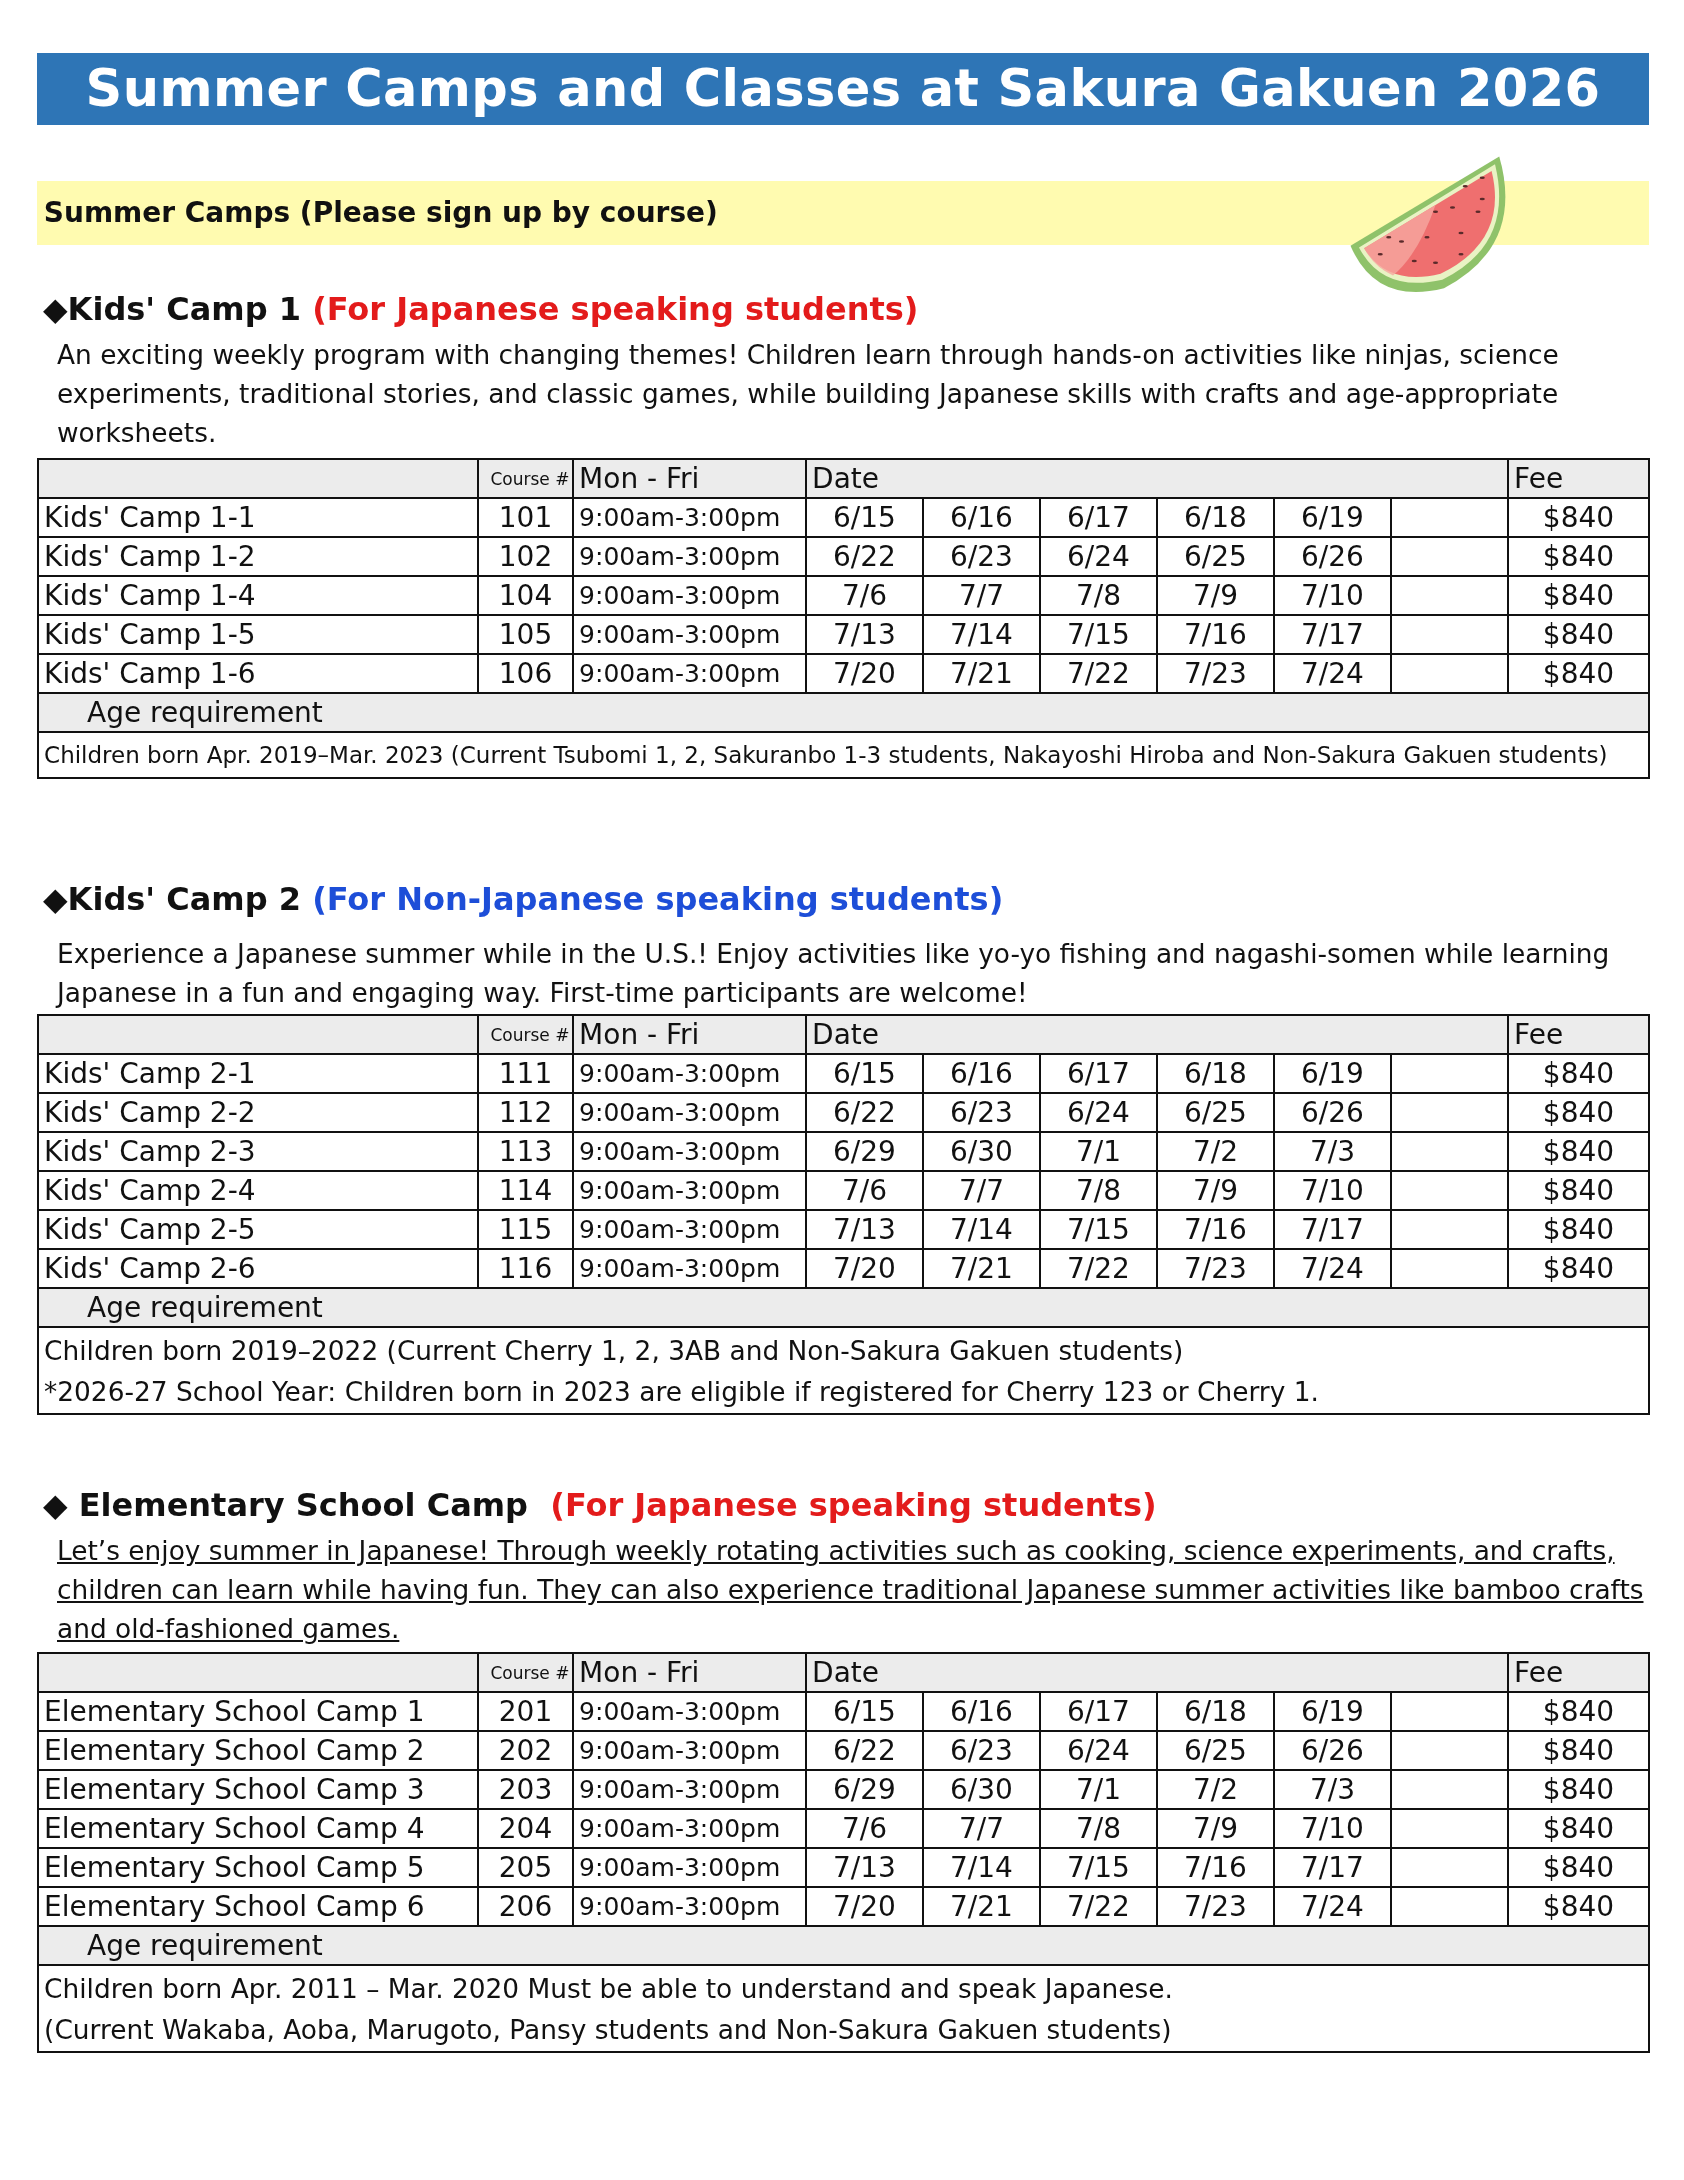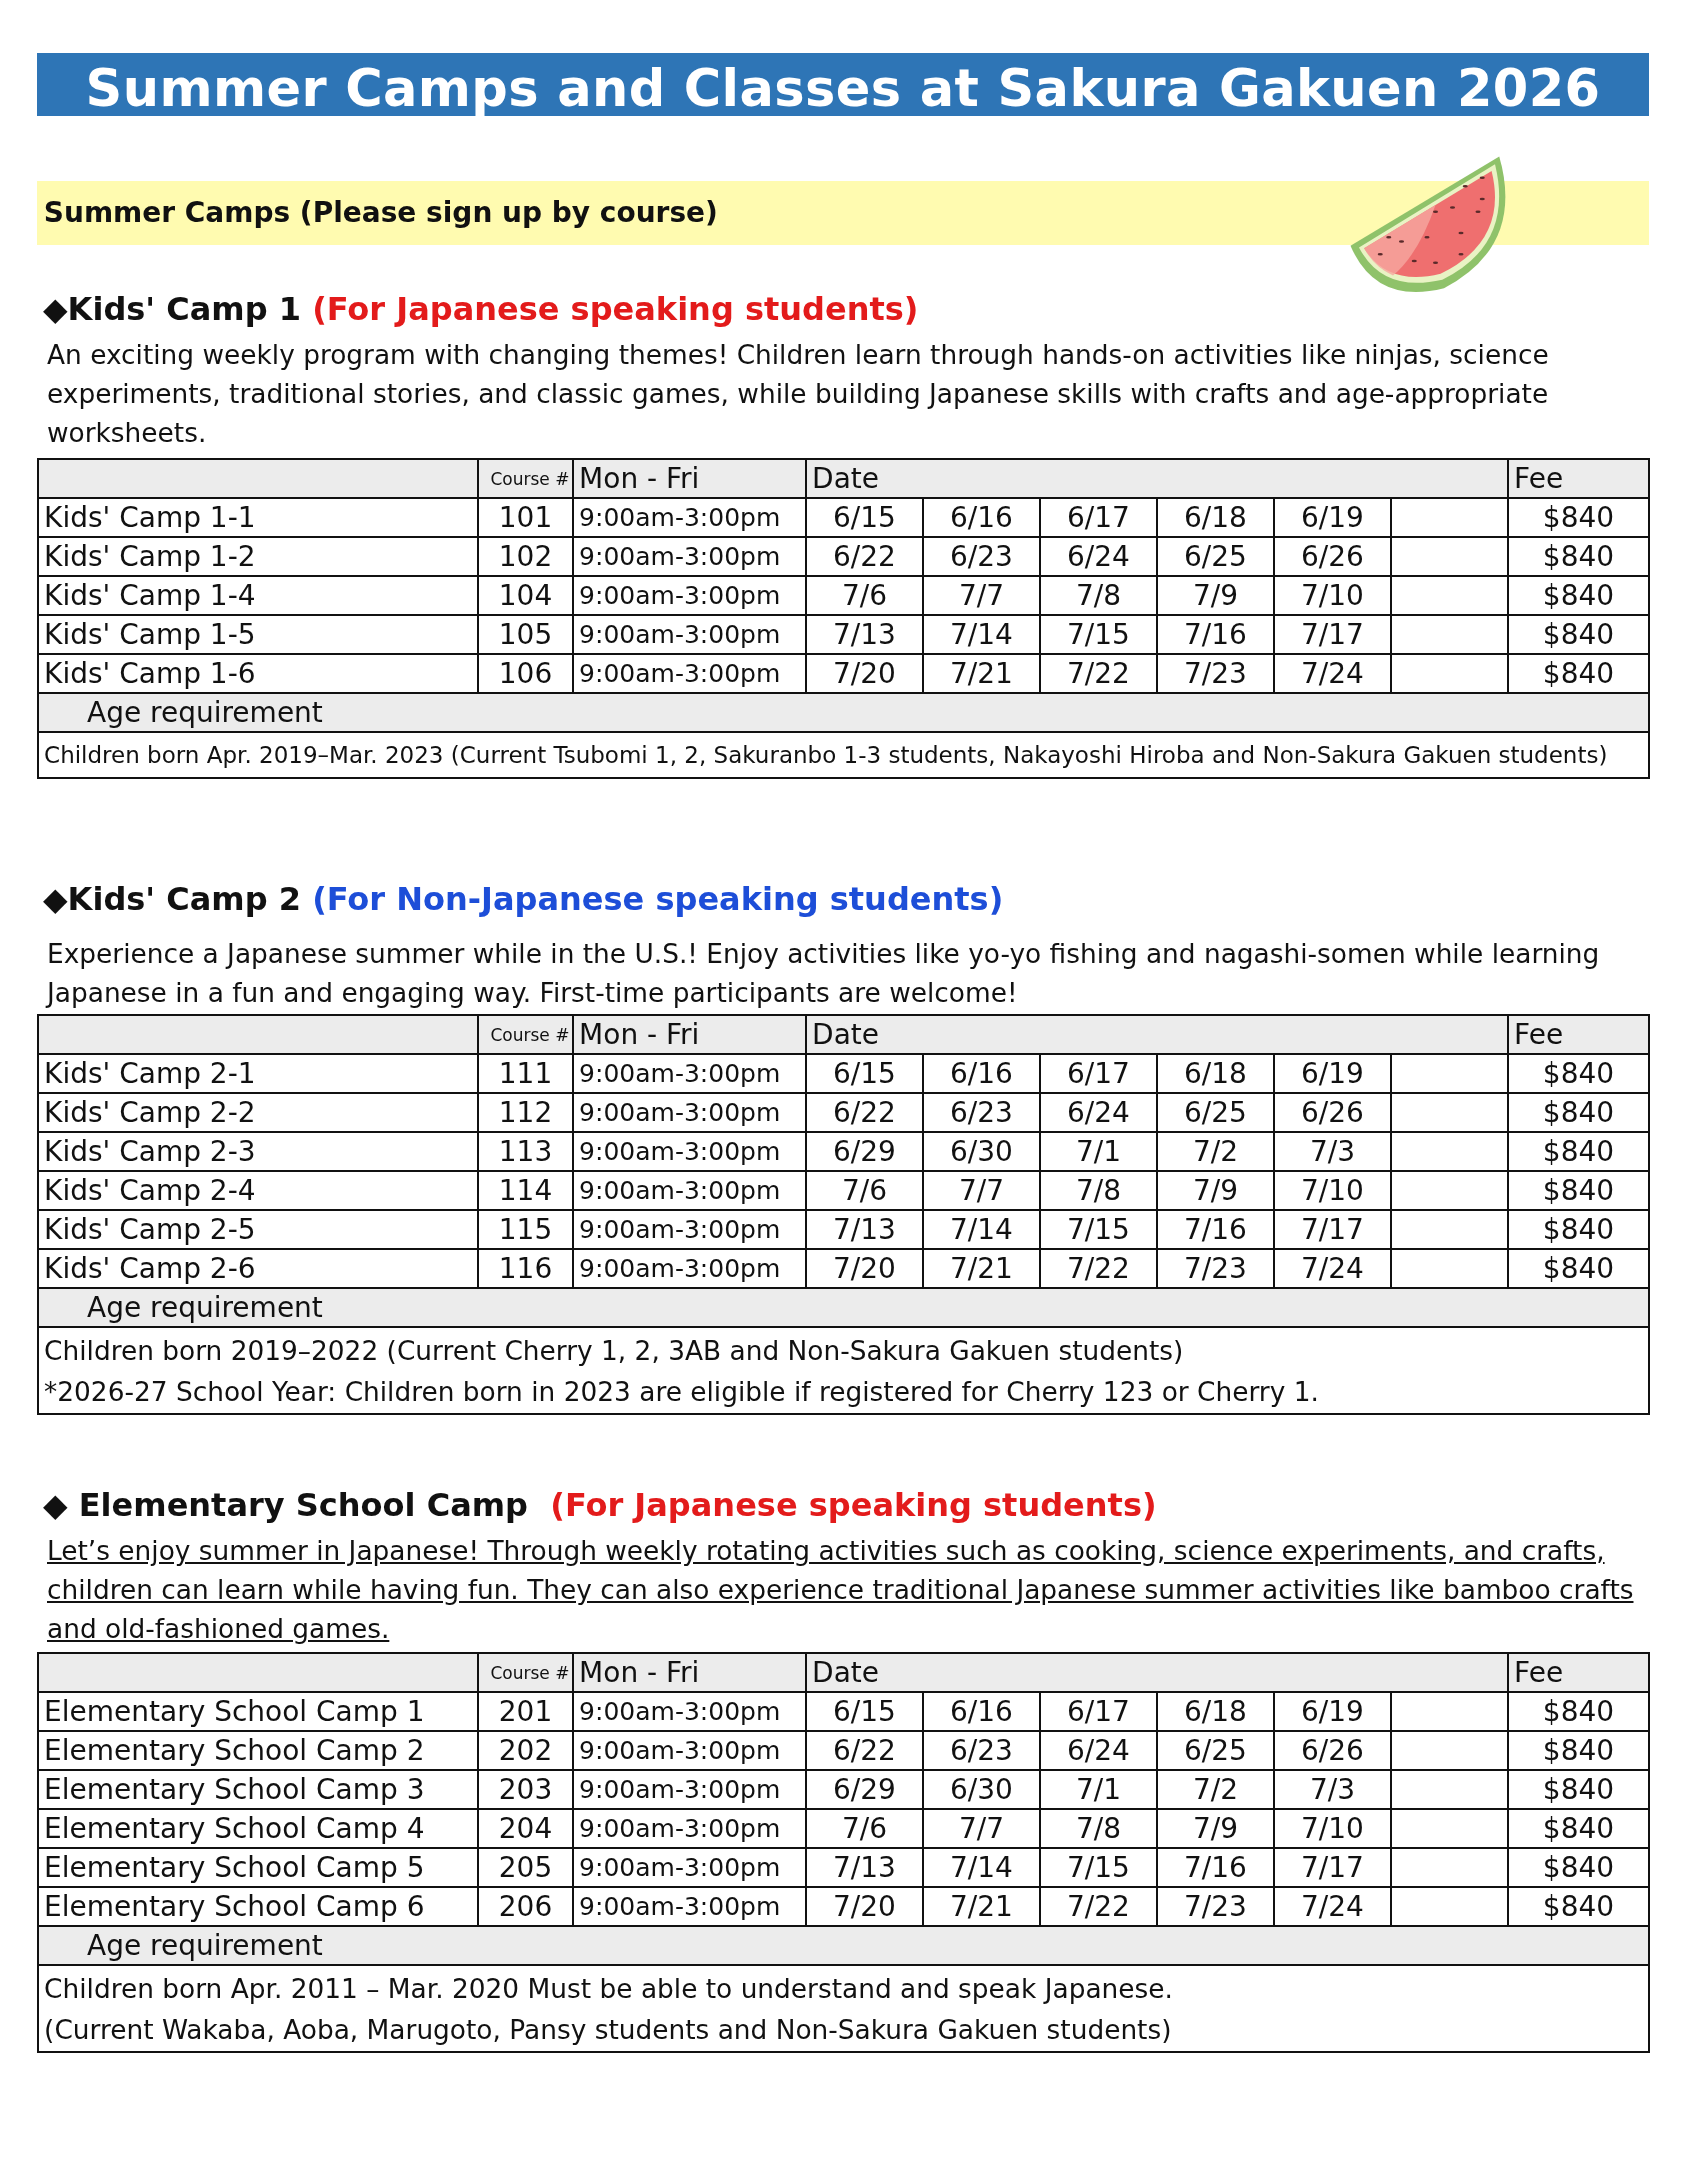--- a/index.html
+++ b/index.html
@@ -1,27 +1,27 @@
 <!DOCTYPE html>
 <html style="font-size:13.6px"><head>
 <meta charset="utf-8">
 <style>
   html, body { margin:0; padding:0; background:#fff; }
   body { width:1685px; height:2181px; position:relative; overflow:hidden;
          font-family:"DejaVu Sans", sans-serif; color:#111; }
   .abs { position:absolute; }
-  .title-bar { left:37px; top:53px; width:1612px; height:63px; background:#2e75b6;
+  .title-bar { left:37px; top:53px; width:1612px; height:72px; background:#2e75b6;
                color:#fff; font-weight:bold; font-size:51px; text-align:center; line-height:72px; letter-spacing:0.4px; }
   .band { left:37px; top:181px; width:1612px; height:64px; background:#fffbb0;
           font-weight:bold; font-size:28px; line-height:64px; padding-left:6.8px; box-sizing:border-box; }
   .melon { left:1342px; top:152px; width:170px; height:145px; }
   .heading { left:43px; font-weight:bold; font-size:32px; white-space:nowrap; }
   .heading .red { color:#e31b1b; }
   .heading .blue { color:#1d4ed8; }
-  .desc { left:47px; width:1601px; font-size:26.4px; line-height:39px; }
+  .desc { left:57px; width:1601px; font-size:26.4px; line-height:39px; }
   table.grid { position:absolute; left:37px; width:1612px; border-collapse:collapse; table-layout:fixed; }
   table.grid td { border:2.6px solid #111; height:37px; padding:0 5.1px; font-size:28px; white-space:nowrap; overflow:hidden; }
   table.grid tr.hdr td { background:#ececec; height:37px; }
   table.grid td.c { text-align:center; }
   table.grid td.small { font-size:17px; text-align:right; padding:0 2.6px; vertical-align:middle; }
   table.grid td.agehdr { background:#ececec;padding-left:48px; }
   table.grid td.agetxt { font-size:26.4px; line-height:41px; padding:1.7px 5.1px; }
   table.grid td.agetxt.sm { font-size:23px; }
   table.grid td.time { font-size:25px; }
 </style>

